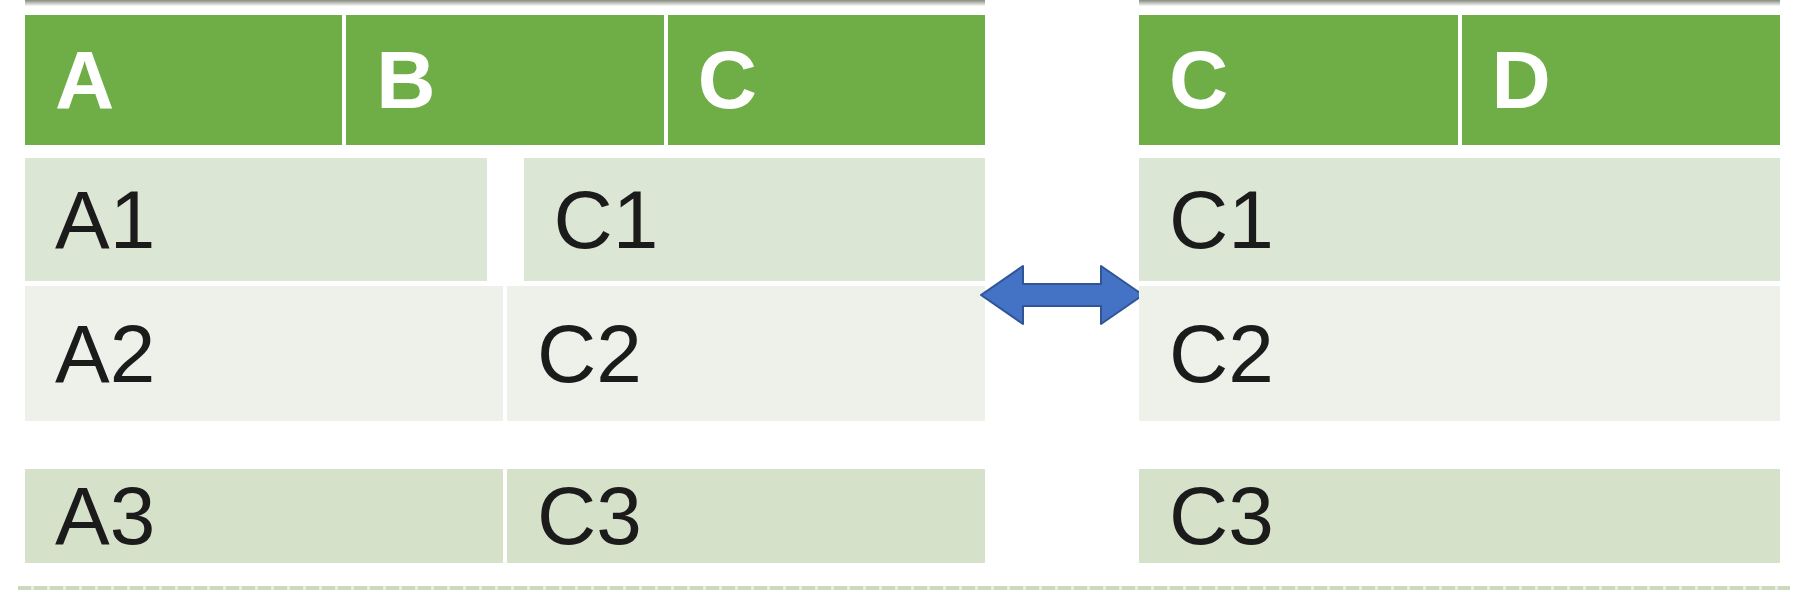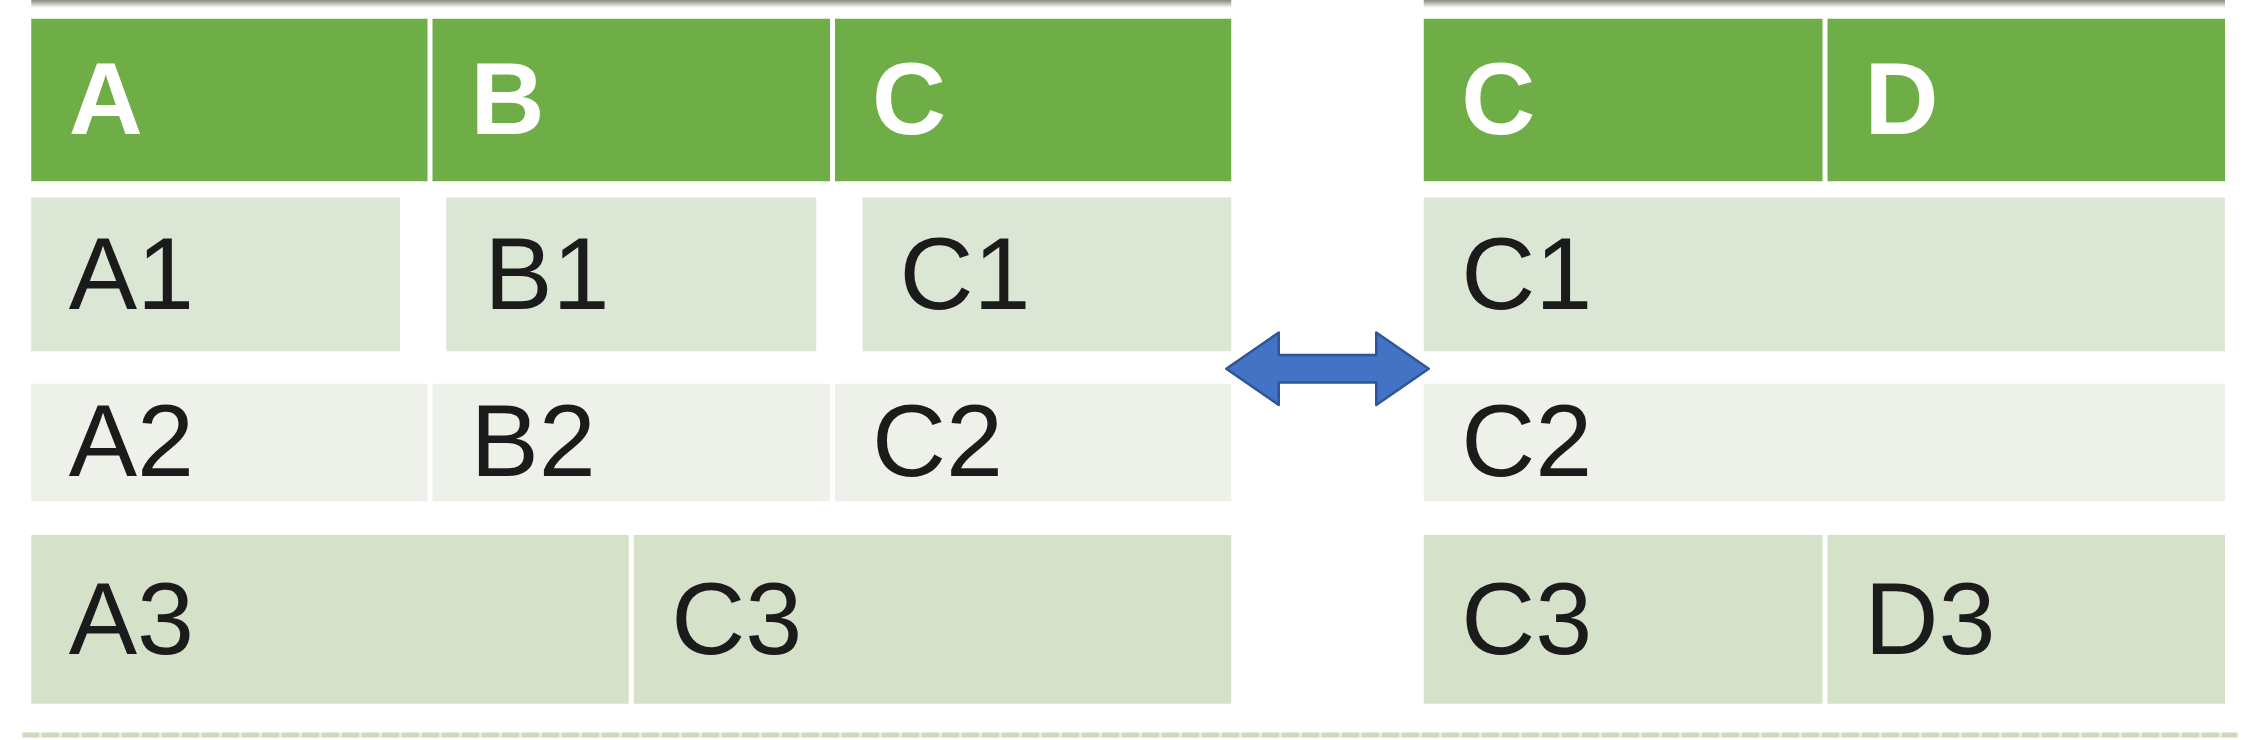--- a/index.html
+++ b/index.html
@@ -36,22 +36,22 @@
     background:repeating-linear-gradient(90deg,
       var(--bottom-edge-line) 0px, var(--bottom-edge-line) 13px,
       #e7eede 13px, #e7eede 16px);
   }
   .tbl{position:absolute;top:15px;}
   .tbl.left-tbl{left:25px;width:960px;}
   .tbl.right-tbl{left:1139px;width:641px;}
   .trow{display:flex;column-gap:4px;}
   .trow.hdr   {height:130px;margin-bottom:13px;}
   .trow.r1    {height:123px;margin-bottom:5px;gap:37px;}
-  .trow.r2    {height:135px;margin-bottom:7px;align-items:center;}
-  .trow.r3    {height:135px;}
+  .trow.r2    {height:135px;margin-bottom:7px;}
+  .trow.r3    {height:135px;align-items:flex-end;}
   .cell{
     flex:1 1 0;
     display:flex;align-items:center;
     padding-left:30px;
     font-size:82px;
     color:var(--cell-text);
     white-space:nowrap;
     overflow:hidden;
   }
   .trow.hdr .cell{
@@ -75,26 +75,24 @@
   <div class="top-line right-seg"></div>
 
   <div class="tbl left-tbl">
     <div class="trow hdr">
       <div class="cell">A</div>
       <div class="cell">B</div>
       <div class="cell">C</div>
     </div>
     <div class="trow r1">
       <div class="cell">A1</div>
-      <div class="cell">B1</div>
       <div class="cell">C1</div>
     </div>
     <div class="trow r2">
       <div class="cell">A2</div>
-      <div class="cell">B2</div>
       <div class="cell">C2</div>
     </div>
     <div class="trow r3">
       <div class="cell">A3</div>
       <div class="cell">C3</div>
     </div>
   </div>
 
   <svg class="join-arrow" viewBox="0 0 166 64" xmlns="http://www.w3.org/2000/svg">
     <polygon points="2,32 44,3 44,21 122,21 122,3 164,32 122,61 122,43 44,43 44,61" fill="var(--arrow-blue)" stroke="var(--arrow-outline)" stroke-width="2" stroke-linejoin="round"></polygon>
@@ -106,19 +104,18 @@
       <div class="cell">D</div>
     </div>
     <div class="trow r1">
       <div class="cell">C1</div>
     </div>
     <div class="trow r2">
       <div class="cell">C2</div>
     </div>
     <div class="trow r3">
       <div class="cell">C3</div>
-      <div class="cell">D3</div>
     </div>
   </div>
 
   <div class="bottom-line"></div>
 
 </div>
 
 </body></html>

